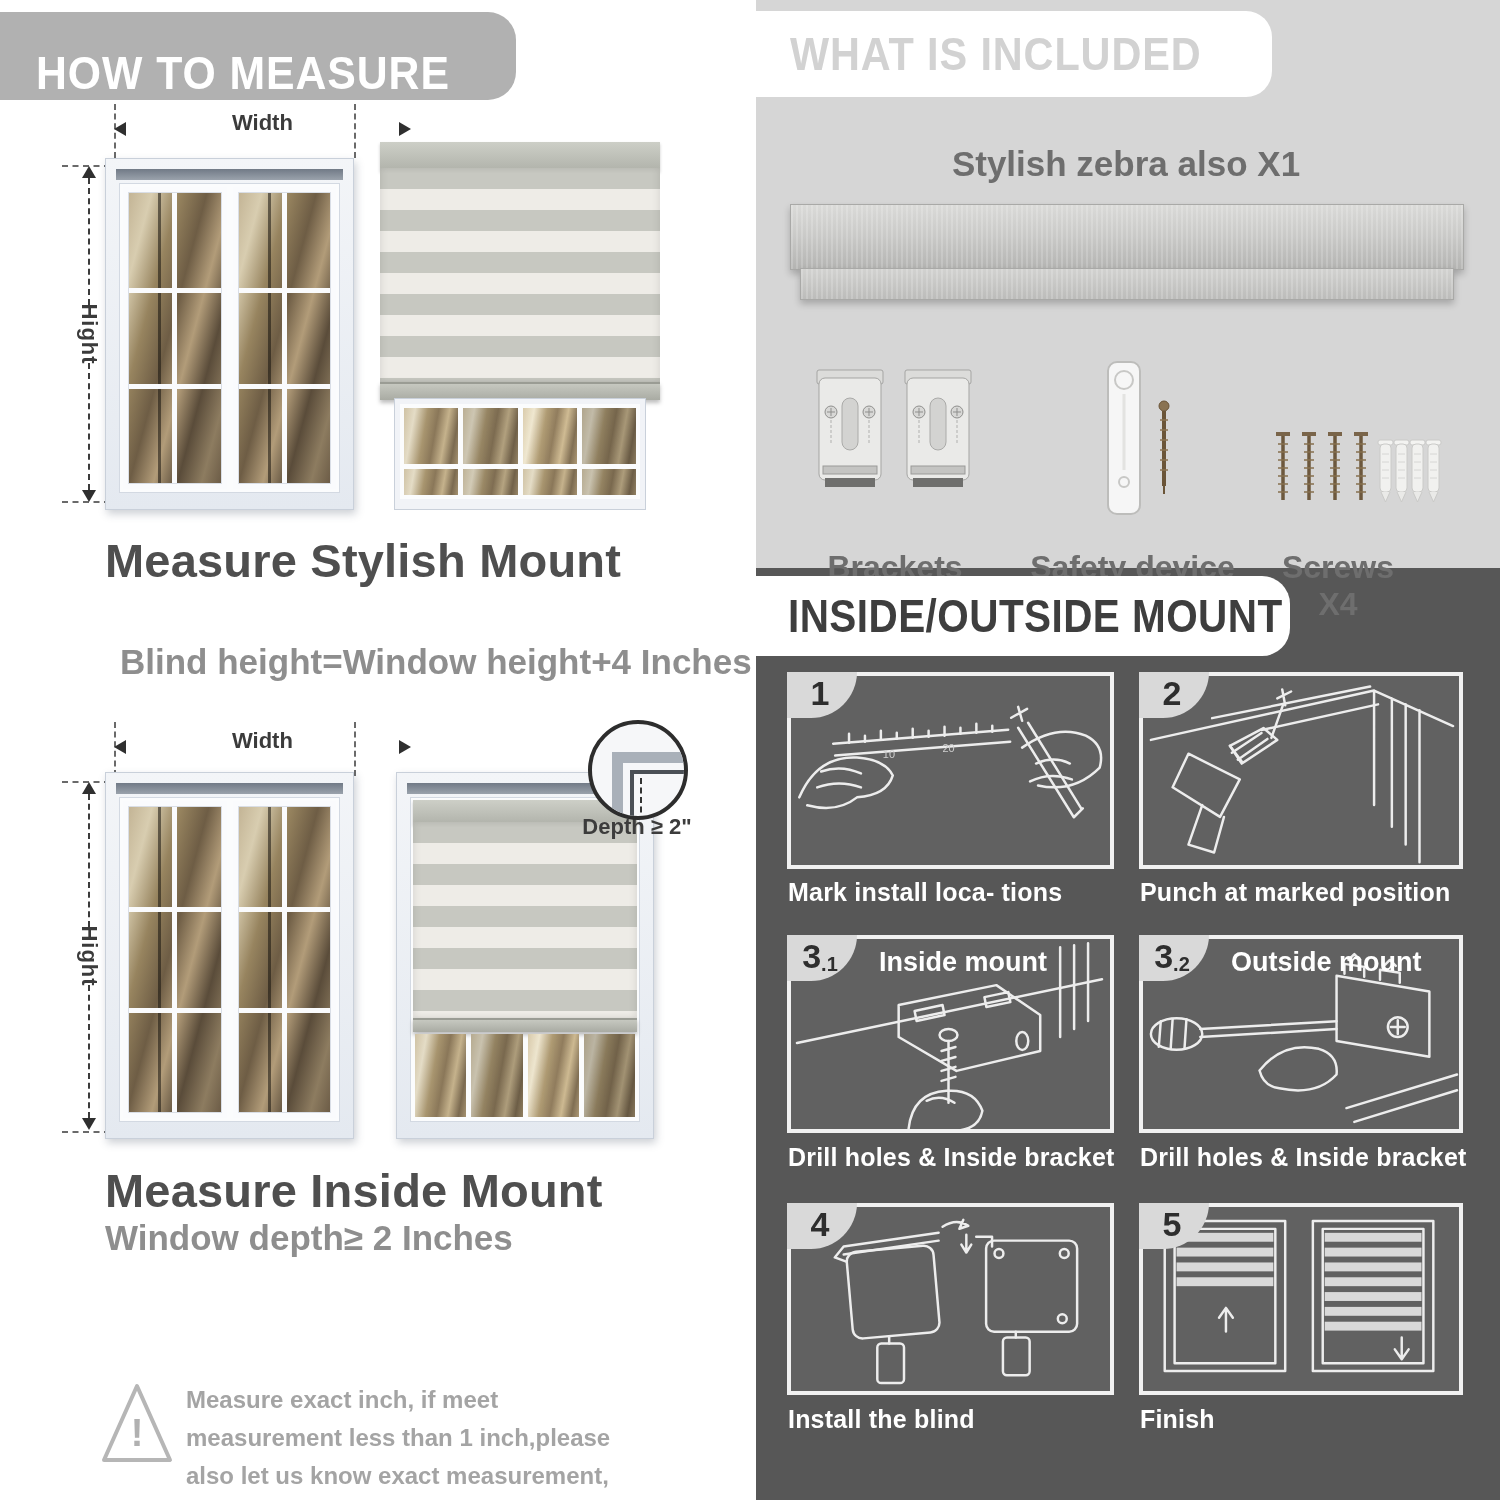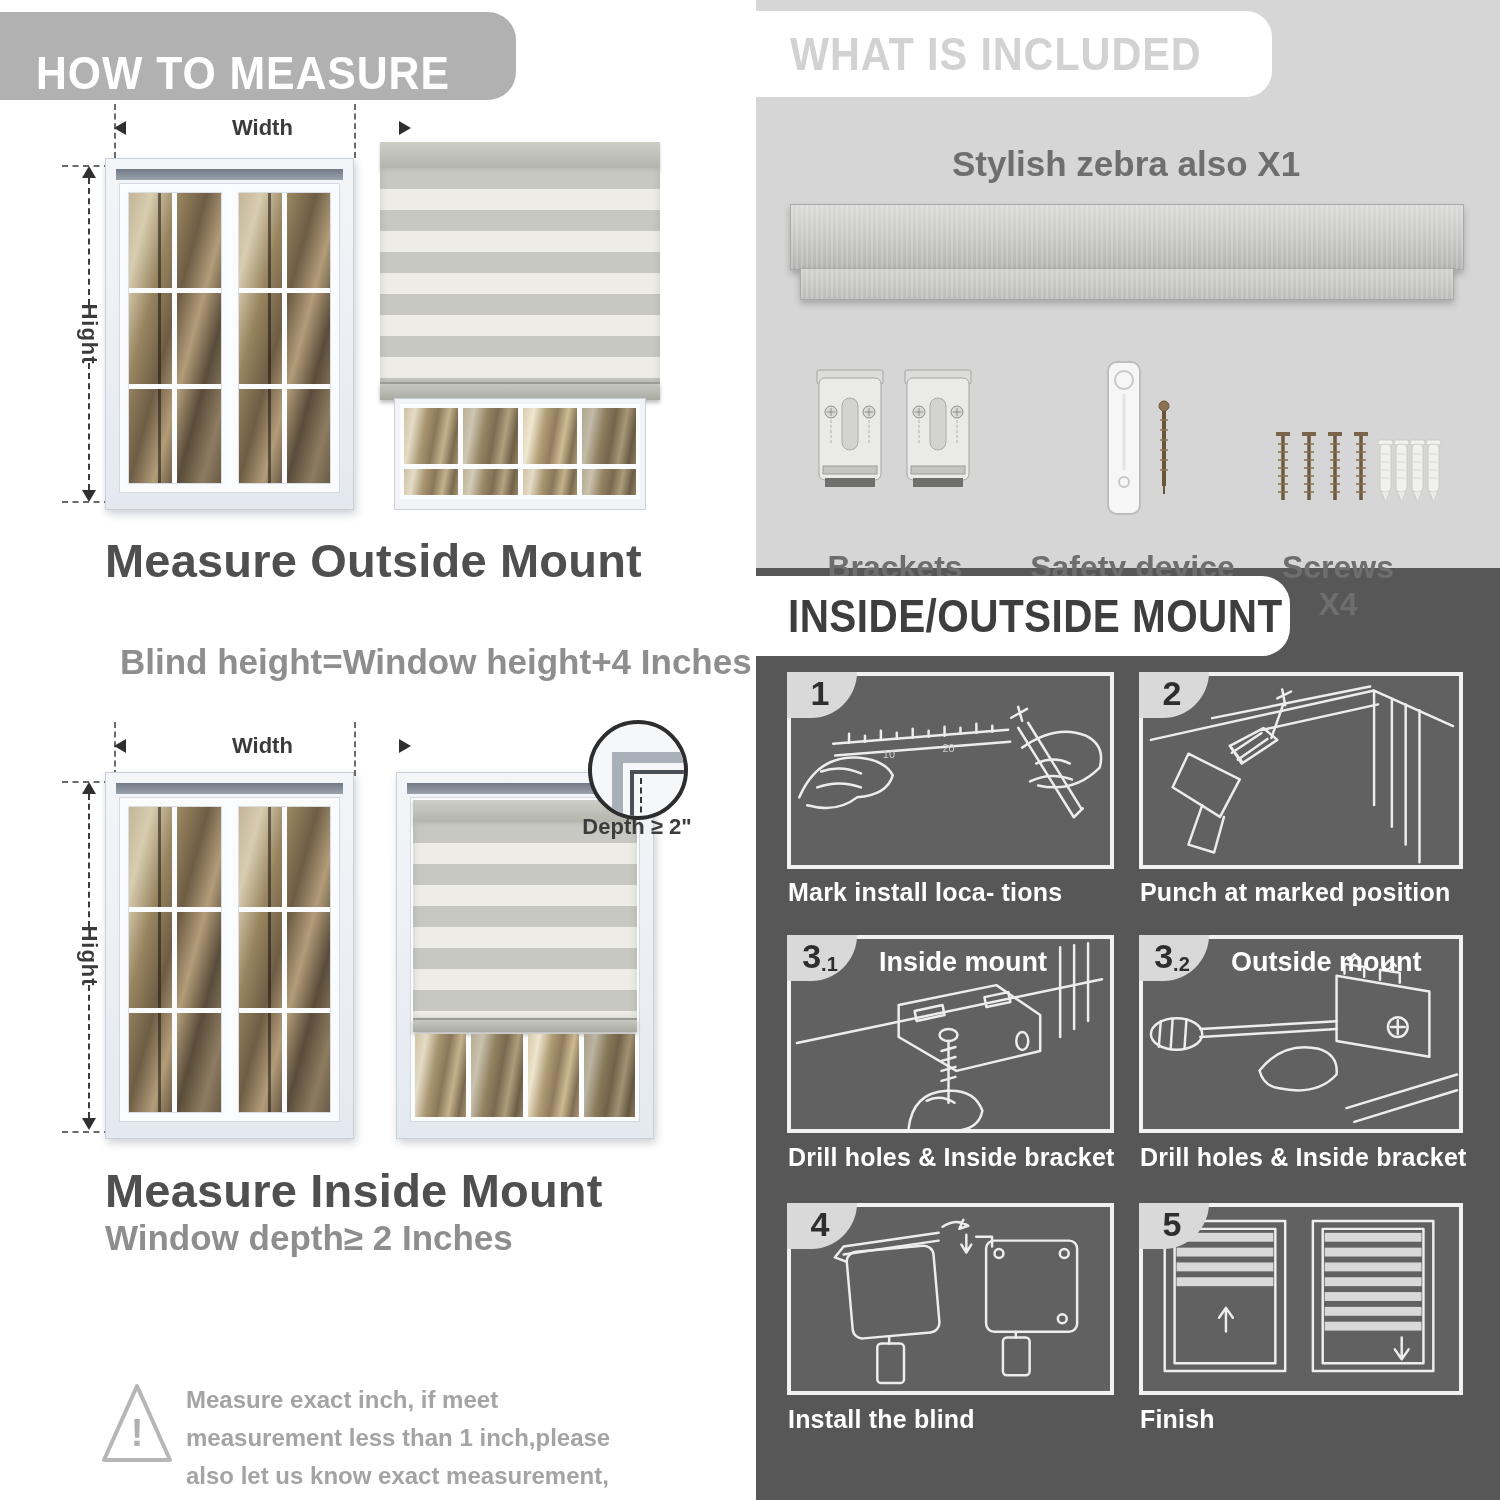--- a/index.html
+++ b/index.html
@@ -17,21 +17,21 @@
                  transform:scaleX(.9);transform-origin:left center;white-space:nowrap;}
   .hdr-mount{position:absolute;left:756px;top:576px;width:534px;height:80px;background:#ffffff;
             border-radius:0 28px 28px 0;display:flex;align-items:center;z-index:3;}
   .hdr-mount span{color:#3e3e3e;font-weight:bold;font-size:46px;letter-spacing:.5px;margin-left:32px;
                  transform:scaleX(.88);transform-origin:left center;white-space:nowrap;}
   
   .m-title{position:absolute;color:#4f4f4f;font-weight:bold;font-size:47px;letter-spacing:.2px;}
   .m-line{position:absolute;color:#8e8e8e;font-weight:bold;font-size:35px;white-space:nowrap;}
   .warn-text{position:absolute;color:#a4a4a4;font-weight:bold;font-size:24px;line-height:38px;width:470px;}
   
-  .harrow{position:absolute;display:flex;align-items:center;height:16px;gap:48px;}
+  .harrow{position:absolute;display:flex;align-items:flex-end;height:16px;gap:48px;}
   .harrow .hline{flex:1;border-top:2px dashed #3b3b3b;margin-top:1px;}
   .mlabel{color:#3b3b3b;font-weight:bold;font-size:22px;margin:0 10px;white-space:nowrap;}
   .tri{width:0;height:0;border:7px solid transparent;flex:0 0 auto;}
   .tri.l{border-right:12px solid #2f2f2f;border-left:0;}
   .tri.r{border-left:12px solid #2f2f2f;border-right:0;}
   .tri.u{border-bottom:12px solid #2f2f2f;border-top:0;}
   .tri.d{border-top:12px solid #2f2f2f;border-bottom:0;}
   .varrow{position:absolute;display:flex;flex-direction:column;align-items:center;width:18px;}
   .varrow .vline{flex:1;border-left:2px dashed #3b3b3b;}
   .varrow .mlabel{transform:rotate(90deg);margin:16px 0;letter-spacing:1px;}
@@ -145,21 +145,21 @@
         <div class="glass-light" style="filter:brightness(1.05);"></div>
         <div class="glass-light" style="filter:brightness(.85);"></div>
         <div class="glass-light"></div>
         <div class="glass-light" style="filter:brightness(.92);"></div>
         <div class="glass-light"></div>
         <div class="glass-light" style="filter:brightness(.88);"></div>
       </div>
     </div>
   </div>
 
-  <div class="m-title" style="left:105px;top:533px;">Measure Outside Mount</div>
+  <div class="m-title" style="left:105px;top:533px;">Measure Stylish Mount</div>
   <div class="m-line" style="left:105px;top:642px;margin-left:15px;">Blind height=Window height+4 Inches</div>
 
   <div class="tickv" style="left:114px;top:722px;height:54px;"></div>
   <div class="tickv" style="left:354px;top:722px;height:54px;"></div>
   <div class="harrow" style="left:114px;top:738px;width:242px;">
     <span class="tri l"></span>
       <span class="hline"></span>
     <span class="mlabel">Width</span>
     <span class="hline"></span>
       <span class="tri r"></span>

